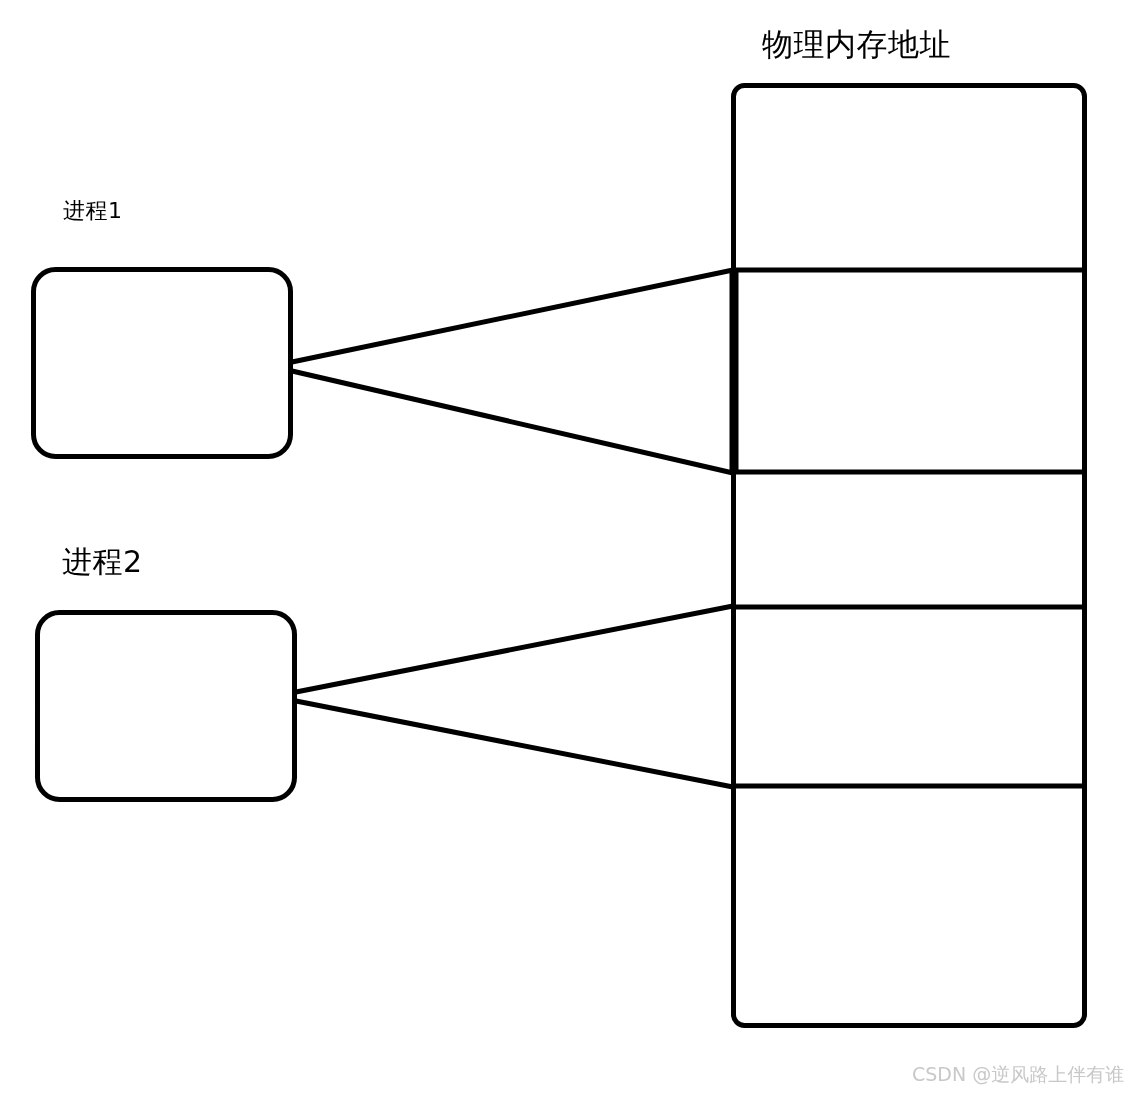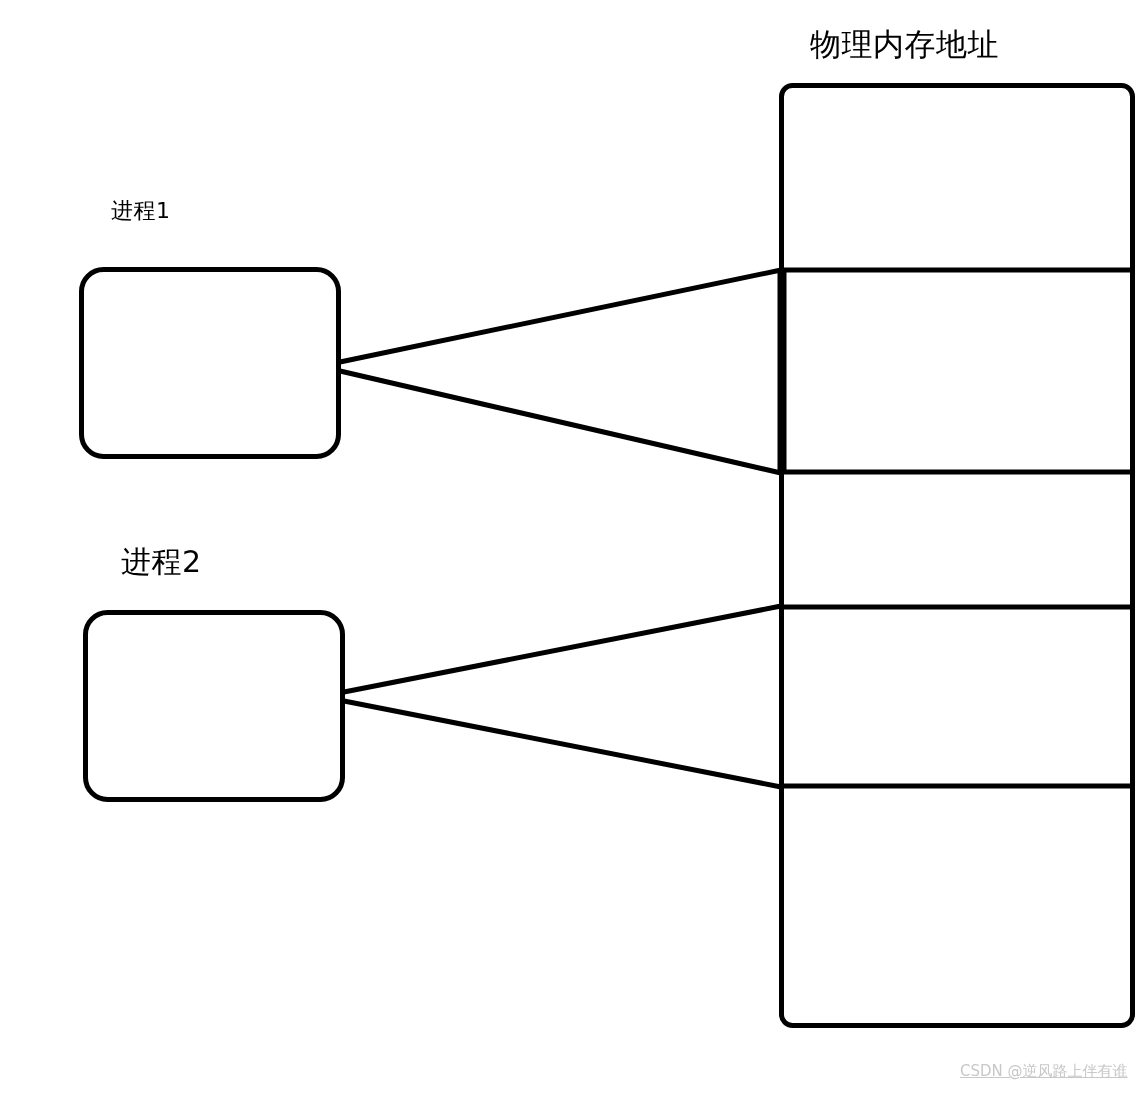--- a/index.html
+++ b/index.html
@@ -13,21 +13,20 @@
     position: relative;
     font-family: "DejaVu Sans", "Liberation Sans", sans-serif;
     overflow: hidden;
   }
   #diagram-root {
     position: absolute;
     left: 0;
     top: 0;
     width: 1040px;
     height: 1096px;
-    margin-left: 48px;
   }
   svg#diagram-svg {
     position: absolute;
     left: 0;
     top: 0;
     width: 1137px;
     height: 1096px;
     display: block;
   }
   .lbl {
@@ -42,34 +41,33 @@
     font-size: 31px;
     letter-spacing: 0.5px;
   }
   #process1-label {
     left: 63px;
     top: 196px;
     font-size: 22px;
     letter-spacing: 0.5px;
   }
   #process2-label {
-    left: 73px;
+    left: 62px;
     top: 542px;
     font-size: 30px;
     letter-spacing: 0.5px;
   }
   #watermark {
     position: absolute;
     left: 912px;
     top: 1062px;
-    font-size: 15px;
+    font-size: 19px;
     color: #c8c8c8;
     white-space: nowrap;
     font-family: "DejaVu Sans", "Liberation Sans", sans-serif;
-    text-decoration: underline;
   }
 </style>
 </head>
 <body>
 
 <div id="diagram-root">
 
   <svg id="diagram-svg" viewBox="0 0 1137 1096">
 
     <rect x="733.5" y="85.5" width="351" height="940" rx="11" ry="11" fill="#ffffff" stroke="#000000" stroke-width="5"></rect>

